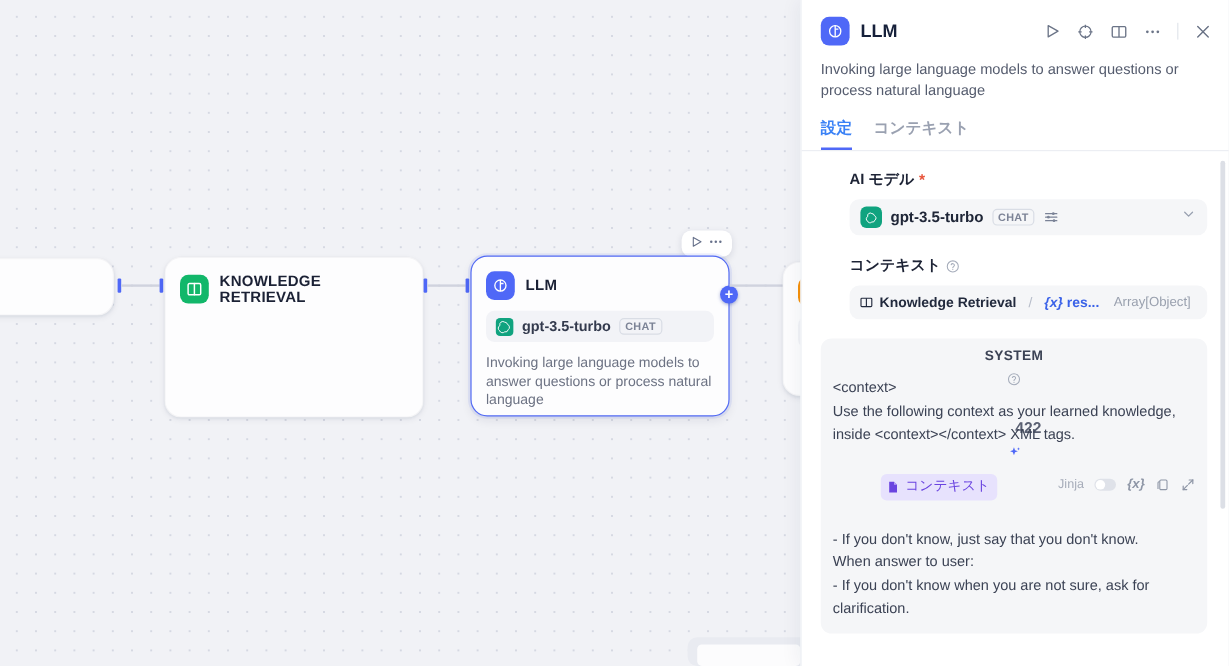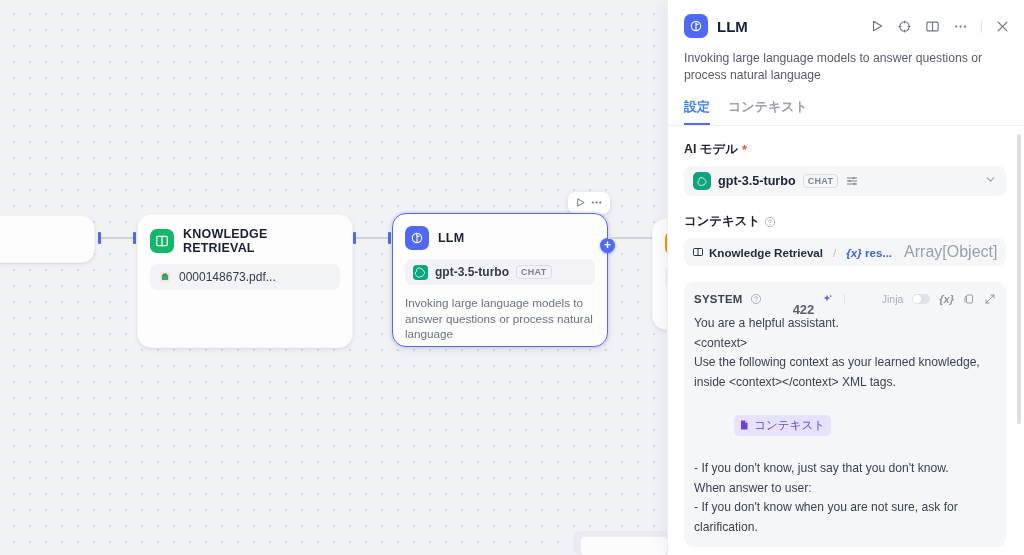--- a/index.html
+++ b/index.html
@@ -94,21 +94,21 @@
   .p-desc {
     padding: 12px 16px 0 16px;
     font-size: 12.2px; line-height: 17px; color: #555c6e;
   }
   .p-tabs { display: flex; gap: 18px; padding: 14px 16px 0 16px; position: relative; }
   .p-tab { font-size: 13px; font-weight: bold; color: #9aa1b1; padding-bottom: 9px; cursor: pointer; }
   .p-tab.active { color: #3b82f6; box-shadow: inset 0 -2px 0 0 #4f68f7; }
   .tabs-rule { height: 1px; background: #eceef3; }
 
   .p-body { flex: 1; overflow: hidden; position: relative; padding: 0 0 0 0; }
-  .p-inner { padding: 15px 18px 0 16px; }
+  .p-inner { padding: 15px 18px 0 16px; margin-left: 24px; }
   .f-label { font-size: 12.4px; font-weight: bold; color: #1d2335; display: flex; align-items: center; gap: 4px; }
   .req { color: #e8553c; font-size: 13px; line-height: 1; }
   .help { display:inline-flex; }
 
   .model-row {
     margin-top: 8px; height: 30px; background: #f5f6f8; border-radius: 8px;
     display: flex; align-items: center; padding: 0 9px; gap: 7px; cursor: pointer;
   }
   .oa-ic { width: 18px; height: 18px; border-radius: 5px; background: #10a37f;
            display:flex; align-items:center; justify-content:center; flex:0 0 auto;}
@@ -121,27 +121,27 @@
 
   .ctx-row {
     margin-top: 8px; height: 28px; background: #f5f6f8; border-radius: 8px;
     display: flex; align-items: center; padding: 0 8px; cursor: pointer;
   }
   .ctx-chip { display: flex; align-items: center; gap: 5px; font-size: 11.6px; }
   .ctx-node { color: #222a3d; font-weight: bold; }
   .ctx-sep { color: #b7bdc9; margin: 0 5px; }
   .ctx-var { color: #3a62e8; font-weight: bold; }
   .ctx-var i { font-style: italic; }
-  .ctx-type { color: #99a0ae; margin-left: 7px; font-size: 16px; }
+  .ctx-type { color: #99a0ae; margin-left: 7px; font-size: 11px; }
 
   .prompt-box {
     margin: 16px 18px 0 16px; background: #f5f6f8;
     border-radius: 9px; padding: 9px 10px 10px 10px;
   }
-  .prompt-head { display: flex; align-items: center; gap: 7px; height: 16px; }
+  .prompt-head { display: flex; align-items: center; gap: 7px; height: 16px; flex-direction: column; }
   .sys-label { font-size: 11.4px; font-weight: bold; color: #3c4355; letter-spacing: .3px; }
   .tok { font-size: 13px; color: #5a6072; font-weight: bold; margin-left: 24px; margin-top: 20px; }
   .ph-right { margin-left: auto; display: flex; align-items: center; gap: 9px; color: #98a0b0; }
   .jinja { font-size: 10.5px; color: #a7adba; }
   .toggle { width: 18px; height: 10px; border-radius: 6px; background: #dfe2e9; position: relative; }
   .toggle::after { content:''; position:absolute; left:1px; top:1px; width:8px; height:8px; border-radius:50%; background:#fff; }
   .brace { font-size: 11px; font-style: italic; color: #8e96a6; font-weight: bold; }
 
   .prompt-text { margin-top: 7px; font-size: 12.1px; line-height: 19.5px; color: #3b4254; }
   .prompt-text div { white-space: pre-wrap; }
@@ -170,30 +170,20 @@
 
     <div class="node" style="left:137px; top:214px; width:216px; height:134px;">
       <div class="node-head">
         <div class="node-ic" style="background:#12b76a;">
           <svg width="14" height="14" viewBox="0 0 24 24" fill="none" stroke="#fff" stroke-width="2.1" stroke-linecap="round" stroke-linejoin="round">
             <rect x="3" y="4" width="18" height="16" rx="2"></rect>
               <line x1="12" y1="4" x2="12" y2="20"></line>
           </svg>
         </div>
         <div class="node-title">KNOWLEDGE RETRIEVAL</div>
-      </div>
-      <div class="node-chip">
-        <span style="display:inline-flex;">
-          <svg width="14" height="14" viewBox="0 0 24 24" fill="none">
-            <rect x="3" y="3" width="18" height="18" rx="4" fill="#fde7cf"></rect>
-            <rect x="6.5" y="8" width="11" height="9" rx="1.6" fill="#3aa17e"></rect>
-            <rect x="8.5" y="6" width="7" height="2.6" rx="1.2" fill="#2f8c6c"></rect>
-          </svg>
-        </span>
-        <span>0000148673.pdf...</span>
       </div>
     </div>
 
     <div class="port" style="left:353px; top:232px;"></div>
     <div class="edge" style="left:356px; top:237px; width:32px;"></div>
     <div class="port" style="left:388px; top:232px;"></div>
 
     <div class="node-toolbar" style="left:568px; top:192px;">
       <span>
         <svg width="11" height="11" viewBox="0 0 24 24" fill="none" stroke="#66708a" stroke-width="2" stroke-linejoin="round">
@@ -400,21 +390,20 @@
                 <path d="M14 4h6v6"></path>
                   <path d="M20 4l-7 7"></path>
                   <path d="M10 20H4v-6"></path>
                   <path d="M4 20l7-7"></path>
               </svg>
             </span>
           </span>
         </div>
 
         <div class="prompt-text">
-          <div>You are a helpful assistant.</div>
           <div>&lt;context&gt;</div>
           <div>Use the following context as your learned knowledge, inside &lt;context&gt;&lt;/context&gt; XML tags.</div>
           <div style="margin:2px 0;">
             <span class="var-chip">
               <span style="display:inline-flex;">
                 <svg width="12" height="12" viewBox="0 0 24 24" fill="#6a44e0">
                   <path d="M6 3h8l5 5v13H6z"></path>
                     <path d="M14 3v5h5" fill="#b8a5f5"></path>
                 </svg>
               </span>

